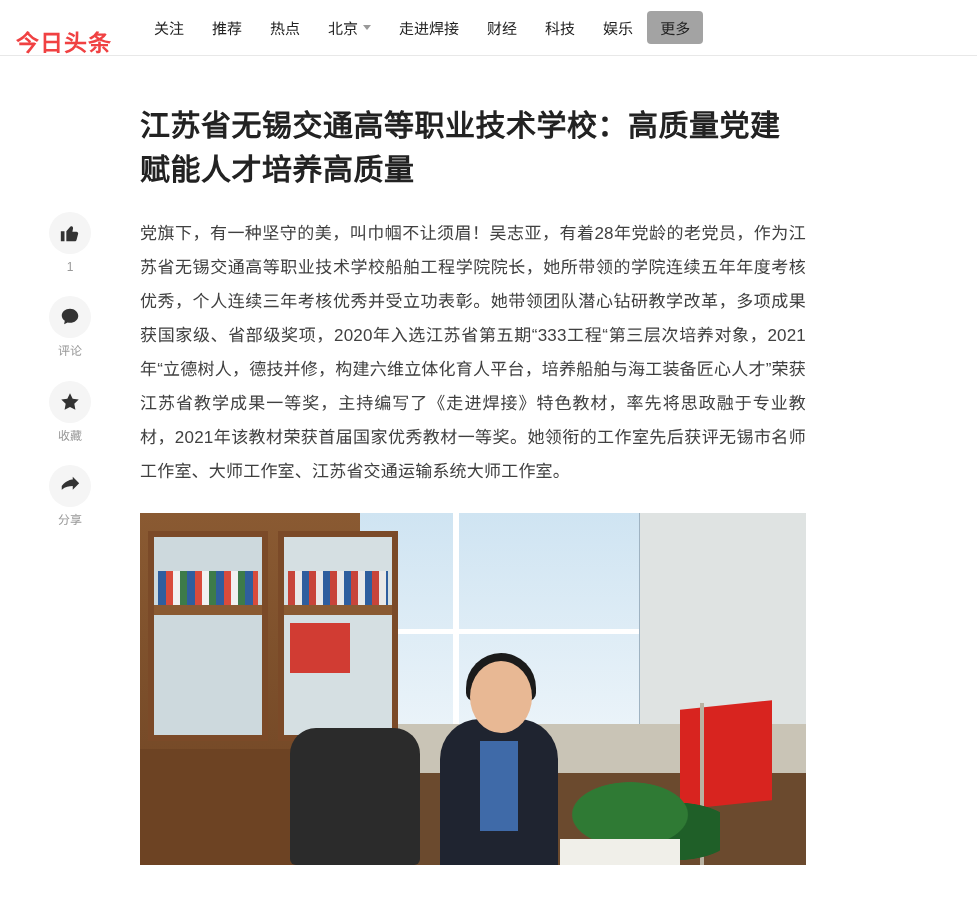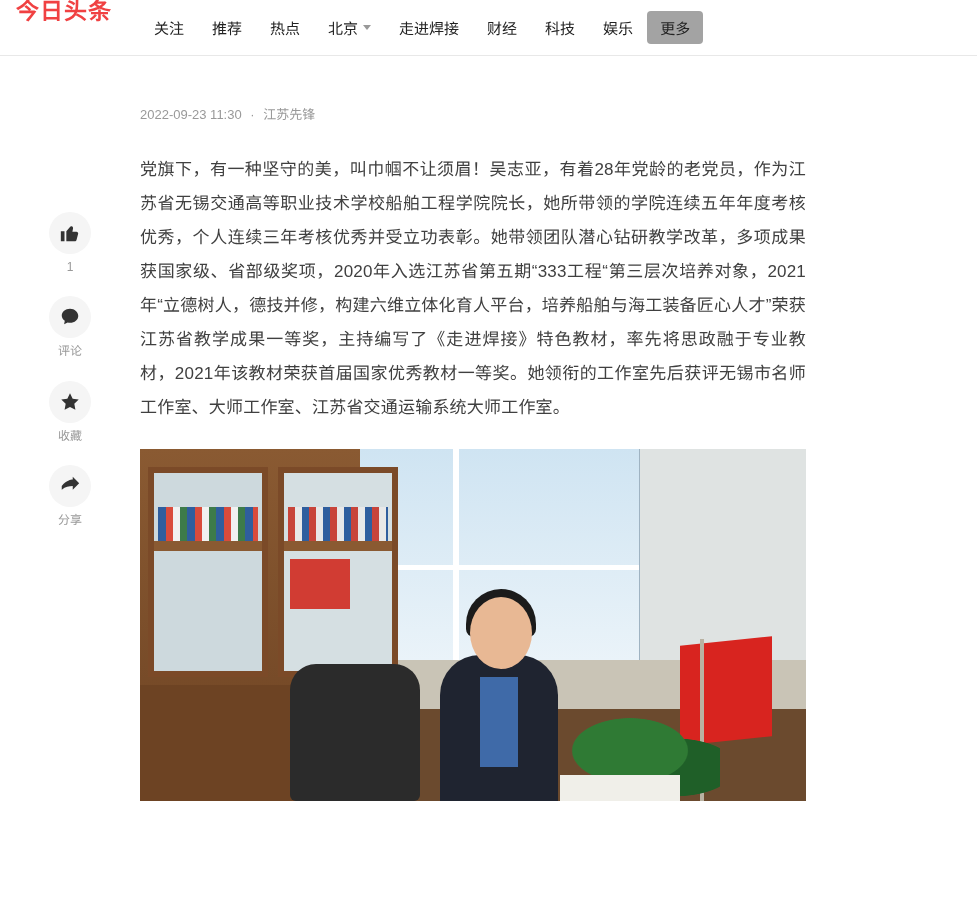--- a/index.html
+++ b/index.html
@@ -16,21 +16,21 @@
     overflow: hidden;
     background: #fff;
   }
 
   
   .topbar {
     position: relative;
     height: 56px;
     border-bottom: 1px solid #e8e8e8;
     display: flex;
-    align-items: flex-start;
+    align-items: flex-end;
     padding-left: 10px;
     background: #fff;
   }
   .logo {
     font-size: 23px;
     font-weight: bold;
     color: #f04142;
     letter-spacing: 1px;
     padding: 0 6px;
     line-height: 1;
@@ -245,26 +245,22 @@
             <path d="M3 12c5-6 10-7 12-7V2l7 7-7 7v-4c-4 0-8 .7-12 4z"></path>
           </svg>
         </div>
         <div class="cap">分享</div>
       </div>
 
     </div>
 
     <div class="article">
 
-
-      <div class="meta">
-        <span>2022-09-23 11:30</span>
-        <span class="dot">·</span>
-        <span class="source">江苏先锋</span>
-      </div>
+      <h1 class="headline">江苏省无锡交通高等职业技术学校：高质量党建赋能人才培养高质量</h1>
+
 
       <p class="bodytext">党旗下，有一种坚守的美，叫巾帼不让须眉！吴志亚，有着28年党龄的老党员，作为江苏省无锡交通高等职业技术学校船舶工程学院院长，她所带领的学院连续五年年度考核优秀，个人连续三年考核优秀并受立功表彰。她带领团队潜心钻研教学改革，多项成果获国家级、省部级奖项，2020年入选江苏省第五期“333工程“第三层次培养对象，2021年“立德树人，德技并修，构建六维立体化育人平台，培养船舶与海工装备匠心人才”荣获江苏省教学成果一等奖，主持编写了《走进焊接》特色教材，率先将思政融于专业教材，2021年该教材荣获首届国家优秀教材一等奖。她领衔的工作室先后获评无锡市名师工作室、大师工作室、江苏省交通运输系统大师工作室。</p>
 
       <div class="photo" title="办公室内女教师坐在办公桌前，旁边有红旗、绿植与书柜">
         <div class="ph ph-wall-left"></div>
         <div class="ph ph-window"></div>
         <div class="ph ph-winframe-v"></div>
         <div class="ph ph-winframe-h"></div>
         <div class="ph ph-wall-right"></div>
         <div class="ph ph-floor"></div>

